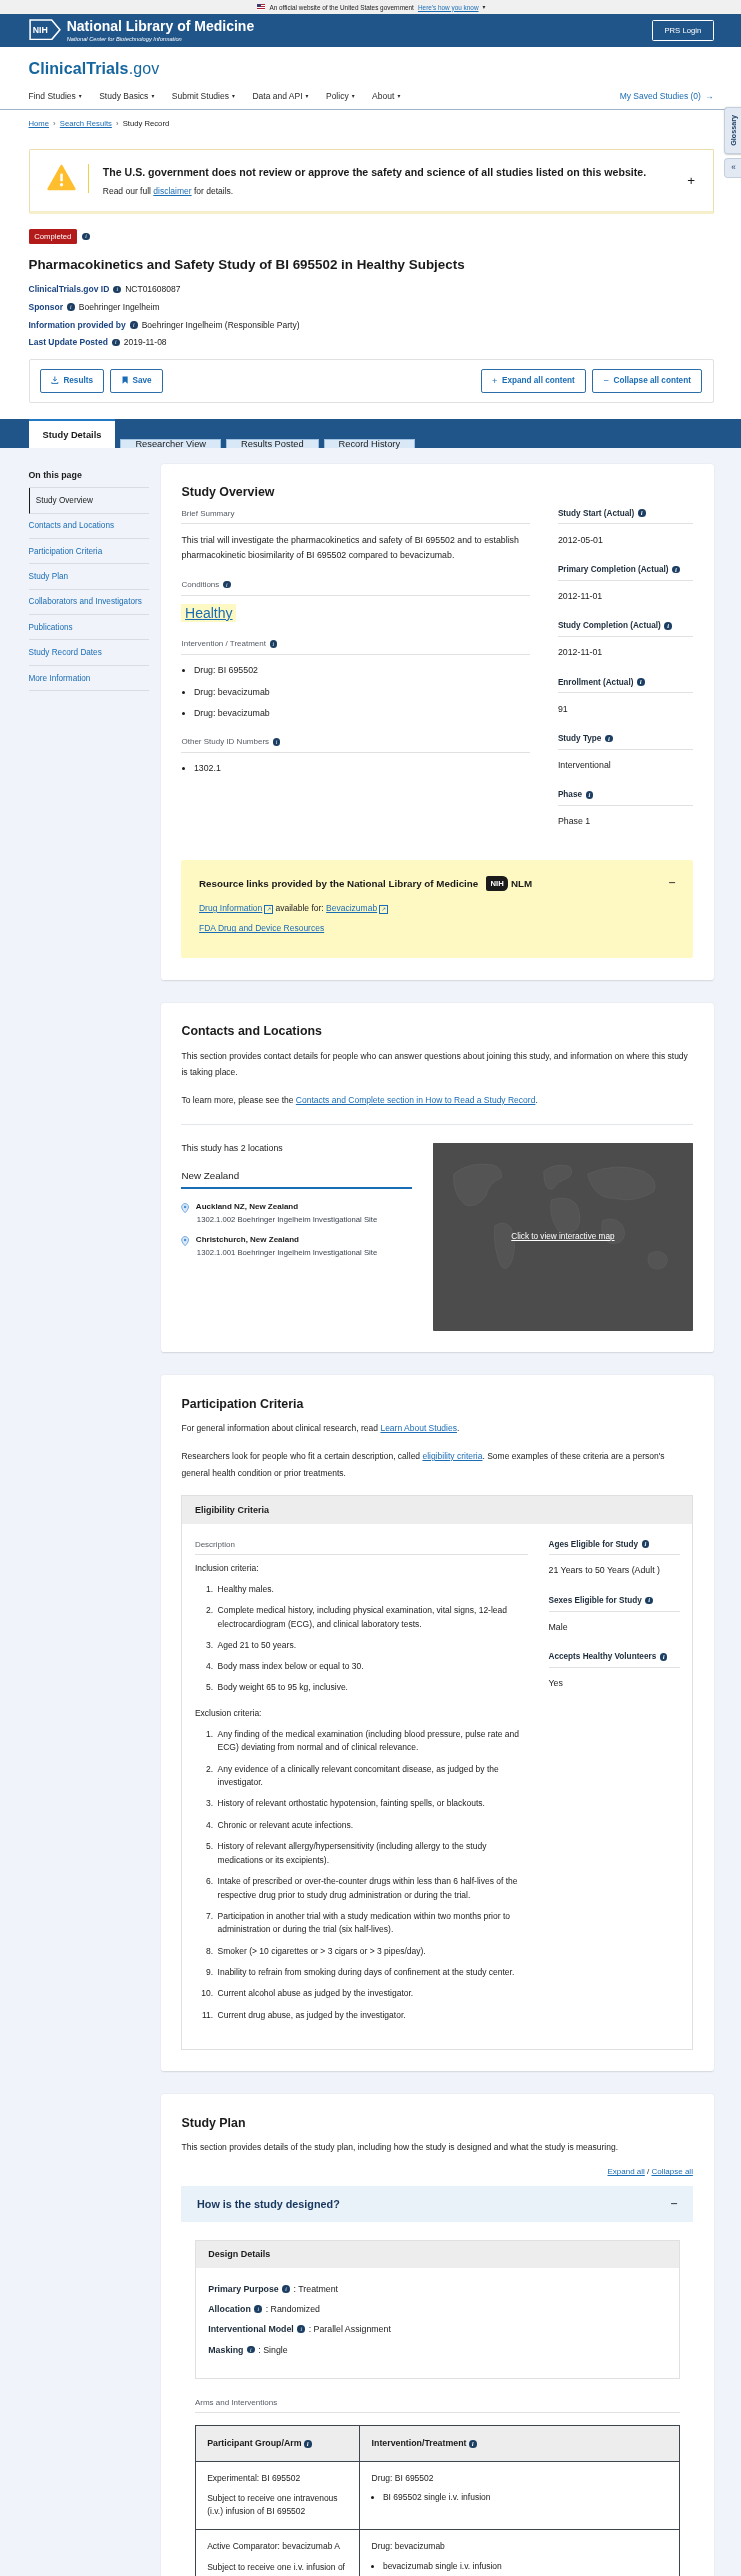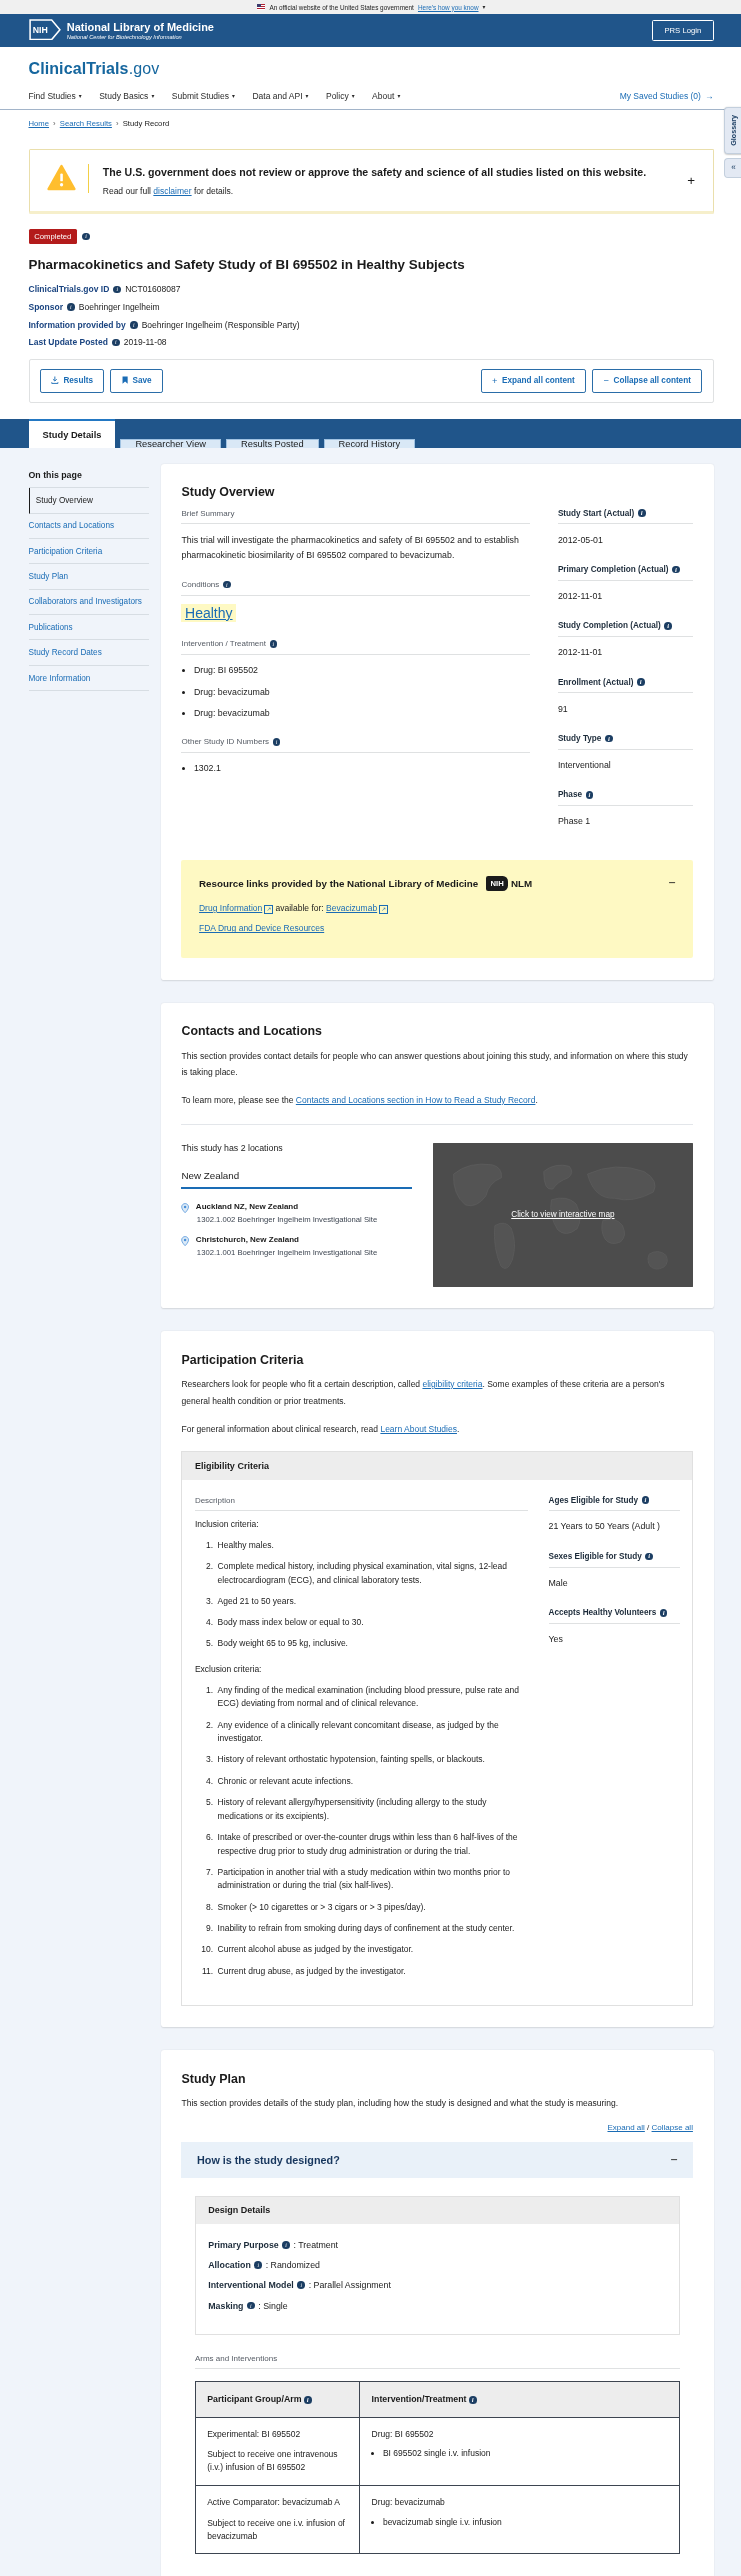--- a/index.html
+++ b/index.html
@@ -13,21 +13,21 @@
   .gov-banner .container { display:flex; justify-content:center; align-items:center; gap:4.1px; }
   .flag { width:8.8px; height:5.7px; background:repeating-linear-gradient(#b22234 0 1px,#fff 1px 2.1px); position:relative; display:inline-block; }
   .flag::before { content:""; position:absolute; left:0; top:0; width:4.1px; height:3.1px; background:#3c3b6e; }
   .gov-link { color:#1a6cb5; text-decoration:underline; }
 
   
   .nih-header { background:#20558a; color:#fff; padding:4.6px 0; }
   .nih-header .container { display:flex; align-items:center; justify-content:space-between; }
   .nih-brand { display:flex; align-items:center; gap:6.2px; }
   .nih-mark svg text { font-family:"Liberation Sans",sans-serif; font-weight:bold; }
-  .nih-name { font-size:11px; font-weight:bold; line-height:1.1; }
+  .nih-name { font-size:14px; font-weight:bold; line-height:1.1; }
   .nih-sub { font-size:5.7px; font-style:italic; margin-top:1.5px; }
   .prs-btn { border:0.5px solid #fff; color:#fff; background:transparent; padding:5.2px 11.3px; font-size:7.7px; border-radius:1.5px; cursor:pointer; }
 
   
   .brand-row { padding:13.4px 0 0; }
   .site-logo { font-size:16px; color:#15669e; letter-spacing:0.1px; }
   .site-logo b { font-weight:700; }
   .main-nav { display:flex; align-items:center; justify-content:space-between; padding:12.4px 0 8.2px; }
   .nav-items { display:flex; gap:17.5px; }
   .nav-item { font-size:8.5px; color:#2b2b2b; text-decoration:none; display:flex; gap:3.1px; align-items:center; cursor:pointer; }
@@ -113,21 +113,21 @@
   .ext-icon { display:inline-block; font-size:5.7px; border:0.5px solid currentColor; padding:0 1px; margin-left:2.1px; color:#1a6cb5; line-height:1.2; }
 
   .divider { border:none; border-top:0.5px solid #e3e6ea; margin:15.5px 0 17.5px; }
   .contacts-grid { display:flex; gap:20.6px; }
   .loc-col { flex:1; }
   .loc-count { font-size:8.8px; margin-bottom:17.5px; }
   .country { font-size:9.8px; font-weight:normal; padding-bottom:6.2px; border-bottom:2.1px solid #1a6cb5; margin-bottom:12.4px; }
   .loc-item { display:flex; gap:6.2px; margin-bottom:11.3px; }
   .loc-city { font-weight:bold; font-size:8px; margin-bottom:4.1px; }
   .loc-site { font-size:7.7px; color:#3d4551; padding-left:1px; }
-  .map-box { width:260px; height:144px; background:#4c4c4c; flex:none; position:relative; border-radius:1px; overflow:hidden; }
+  .map-box { width:260px; height:188px; background:#4c4c4c; flex:none; position:relative; border-radius:1px; overflow:hidden; }
   .map-box svg { position:absolute; inset:0; }
   .map-label { position:absolute; inset:0; display:flex; align-items:center; justify-content:center; color:#fff; font-size:8.2px; text-decoration:underline; cursor:pointer; }
 
   .gray-box { border:0.5px solid #e0e0e0; }
   .gray-box-head { background:#ededed; padding:8.8px 12.4px; font-weight:bold; font-size:9px; }
   .gray-box-body { padding:15.5px 12.4px 13.4px; }
   .elig-grid { display:grid; grid-template-columns:1fr 131px; gap:0 20.6px; }
   ol.criteria { margin:9.3px 0 13.4px 20.6px; }
   ol.criteria li { margin-bottom:7.7px; line-height:1.6; padding-left:2.1px; }
   .crit-sub { font-size:8.5px; }
@@ -464,21 +464,21 @@
             <div class="row">
               <a href="#">FDA Drug and Device Resources</a>
             </div>
           </div>
         </div>
       </div>
 
       <div class="card" style="min-height:304px;">
         <h2>Contacts and Locations</h2>
         <p class="intro">This section provides contact details for people who can answer questions about joining this study, and information on where this study is taking place.</p>
-        <p class="intro"><span>To learn more, please see the </span><a href="#">Contacts and Locations section in How to Read a Study Record</a><span>.</span></p>
+        <p class="intro"><span>To learn more, please see the </span><a href="#">Contacts and Complete section in How to Read a Study Record</a><span>.</span></p>
         <hr class="divider">
         <div class="contacts-grid">
           <div class="loc-col">
             <div class="loc-count">This study has 2 locations</div>
             <div class="country">New Zealand</div>
             <div>
 
                 <div class="loc-item">
                   <span class="pin-icon"><svg width="8.2" height="10.3" viewBox="0 0 14 18">
                       <path d="M7 1C3.7 1 1 3.7 1 7c0 4.4 6 10 6 10s6-5.6 6-10C13 3.7 10.3 1 7 1z" fill="#dceaf7" stroke="#4a90d9" stroke-width="1.3"></path>
@@ -513,22 +513,22 @@
               <path d="M330 150 q25 -8 38 10 q10 20 -4 32 q-20 8 -30 -6 q-10 -18 -4 -36z" fill="#545454" stroke="#636363"></path>
               <path d="M420 215 q18 -10 32 2 q8 14 -4 24 q-16 8 -26 -2 q-8 -12 -2 -24z" fill="#545454" stroke="#636363"></path>
             </svg>
             <span class="map-label">Click to view interactive map</span>
           </div>
         </div>
       </div>
 
       <div class="card" style="min-height:466px;">
         <h2>Participation Criteria</h2>
+        <p class="intro"><span>For general information about clinical research, read </span><a href="#">Learn About Studies</a><span>.</span></p>
         <p class="intro"><span>Researchers look for people who fit a certain description, called </span><a href="#" class="dashed">eligibility criteria</a><span>. Some examples of these criteria are a person's general health condition or prior treatments.</span></p>
-        <p class="intro"><span>For general information about clinical research, read </span><a href="#">Learn About Studies</a><span>.</span></p>
 
         <div class="gray-box" style="margin-top:14.4px;">
           <div class="gray-box-head">Eligibility Criteria</div>
           <div class="gray-box-body elig-grid">
             <div>
               <div class="field-label">Description</div>
               <div class="crit-sub">Inclusion criteria:</div>
               <ol class="criteria">
 
               <li>Healthy males.</li>

